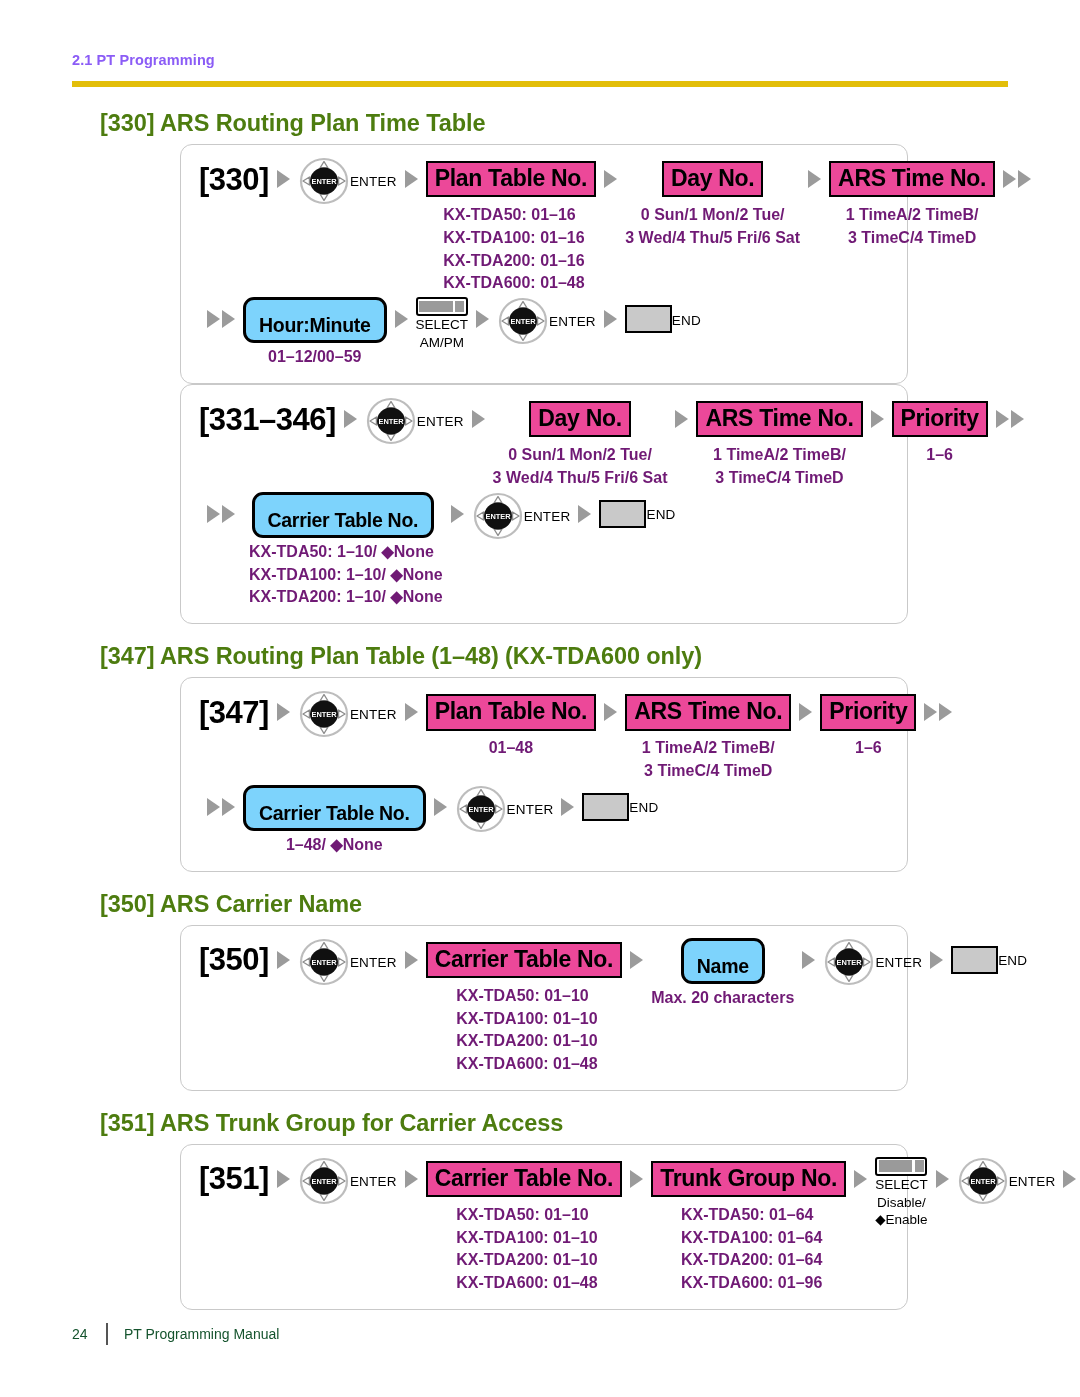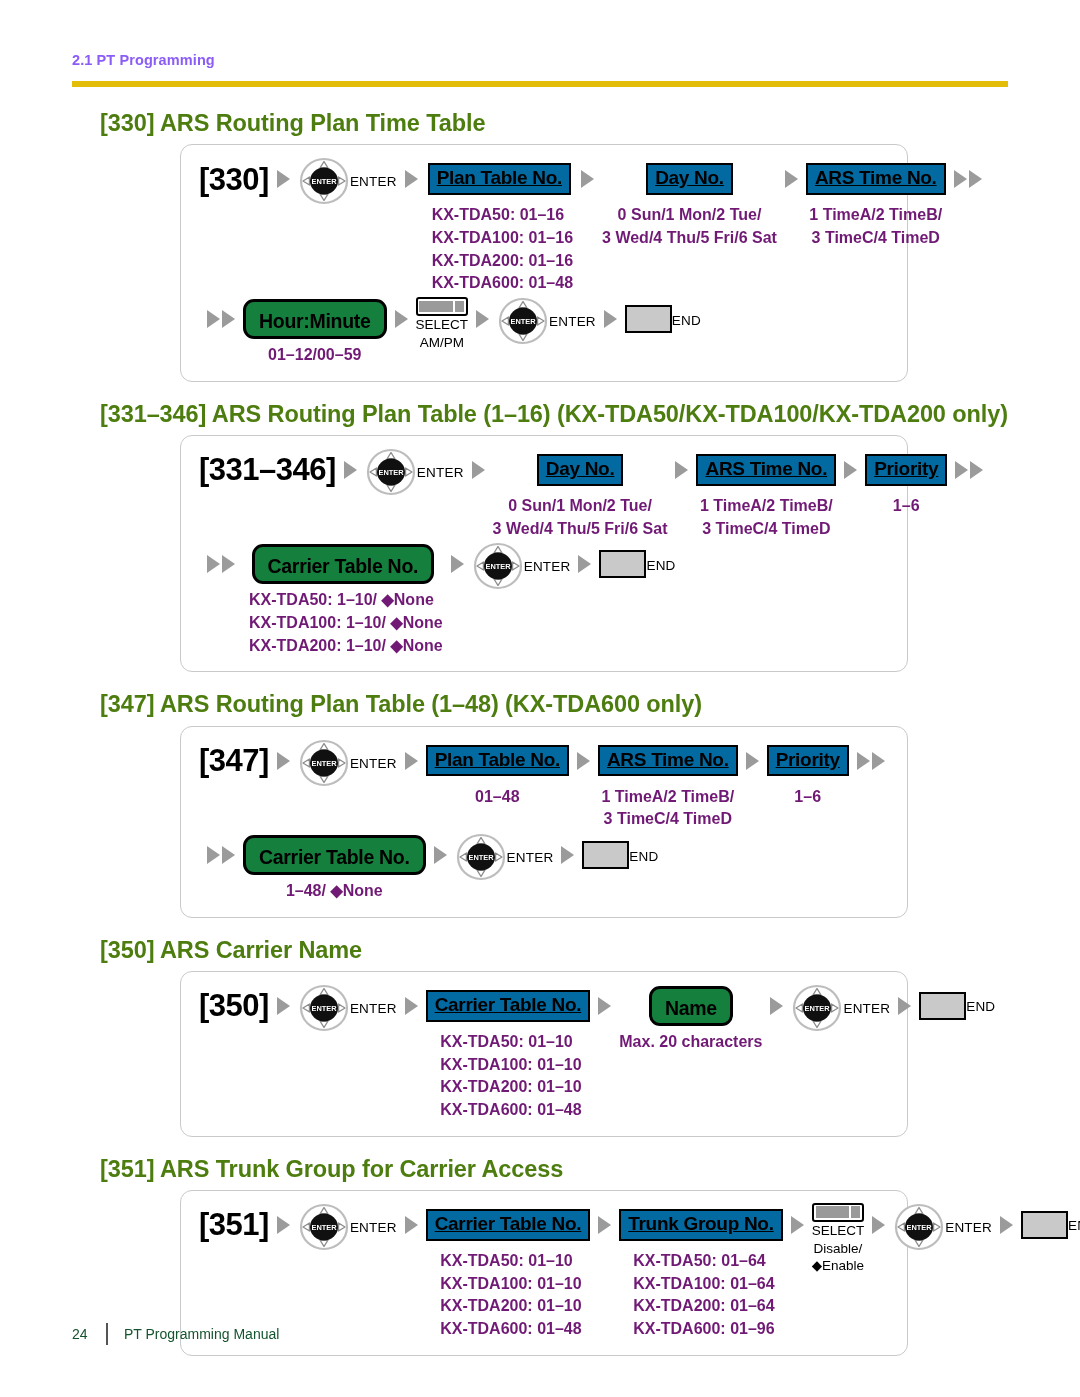--- a/index.html
+++ b/index.html
@@ -97,35 +97,34 @@
     border-left: 13px solid #9b9b9b;
     margin: 0 8px;
     flex: 0 0 auto;
   }
   .arw.pair { margin-right: 1px; }
   .arw.pair2 { margin-left: 1px; }
 
   
   .pbox {
     border: 2.4px solid #000;
-    background: #0369a1;
+    background: #ec4899;
     padding: 2px 7px 3px 7px;
-    font-size: 19px;
+    font-size: 23px;
     font-weight: bold;
     letter-spacing: -0.3px;
     white-space: nowrap;
     line-height: 1.2;
-    text-decoration: underline;
   }
   
   .rbox {
     border: 3.4px solid #000;
     border-radius: 11px;
-    background: #15803d;
-    padding: 8px 13px 3px 13px;
+    background: #7dd3fc;
+    padding: 14px 13px 3px 13px;
     font-size: 19.5px;
     font-weight: bold;
     letter-spacing: -0.3px;
     white-space: nowrap;
     line-height: 1.2;
   }
 
   
   .cap {
     font-size: 16px;
@@ -344,21 +343,20 @@
           <div class="cell">
             <div class="node-line">
               <div class="end-wrap">
                 <div class="end-icon"></div>
                 <div class="end-label">END</div>
               </div>
             </div>
           </div>
         </div>
       </div>
-      <div class="sec-head tight">[331–346] ARS Routing Plan Table (1–16) (KX-TDA50/KX-TDA100/KX-TDA200 only)</div>
       <div class="diagram">
         <div class="row">
           <div class="cell lead">
             <div class="node-line">
               <span class="code">[331–346]</span>
             </div>
           </div>
           <div class="cell">
             <div class="node-line">
               <span class="arw"></span>

